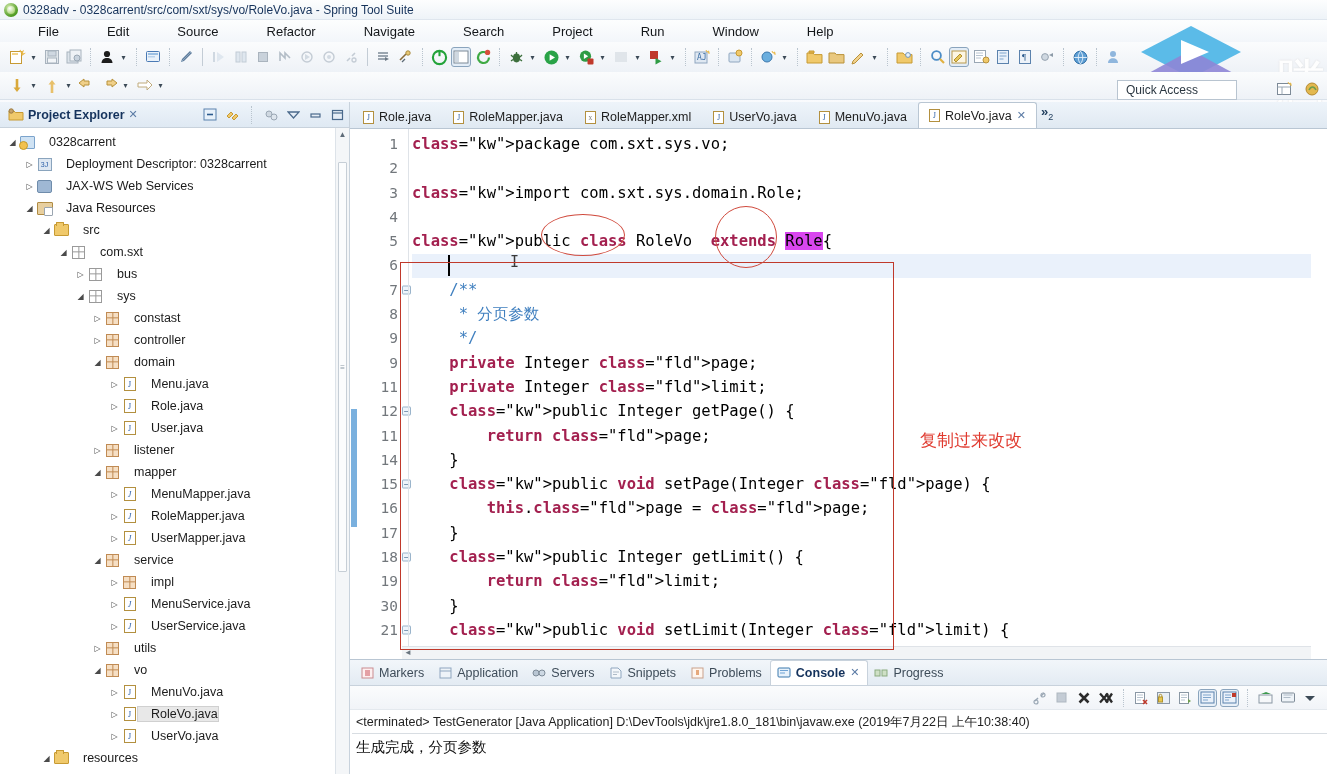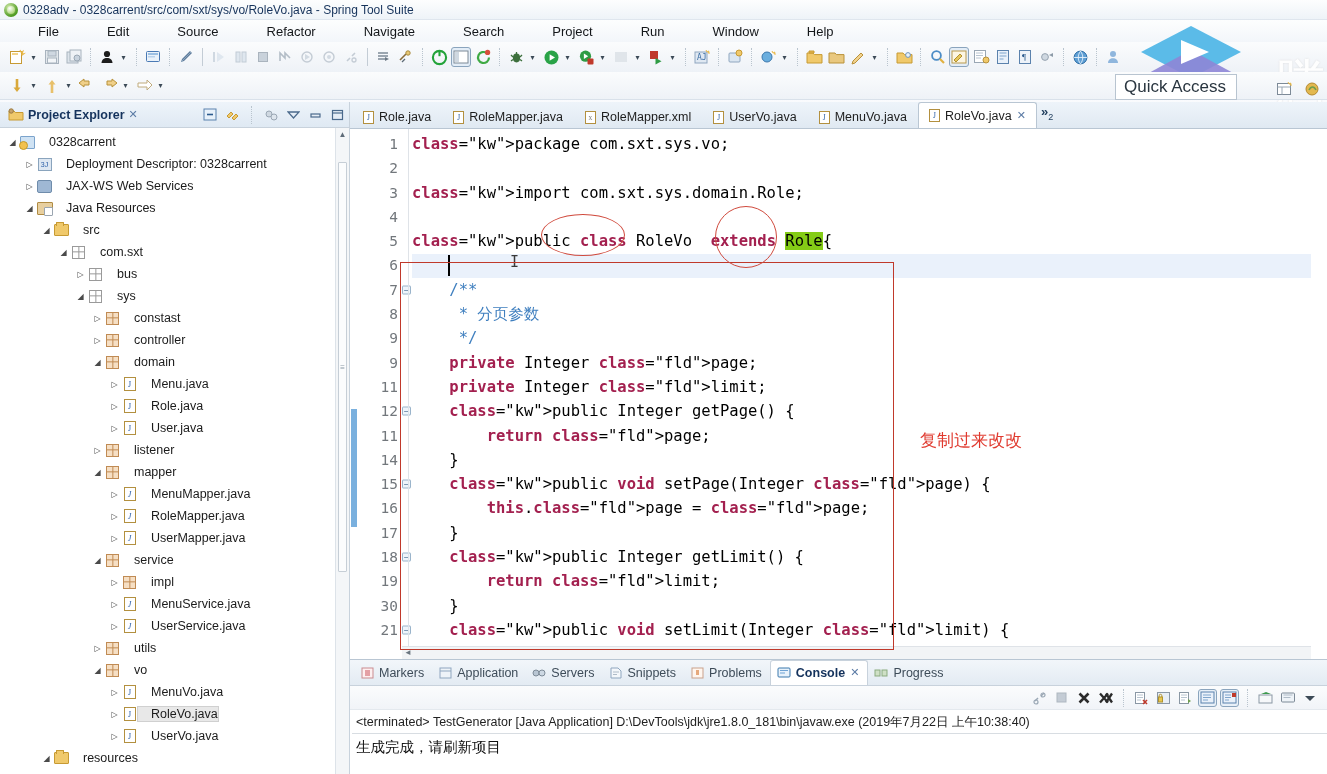--- a/index.html
+++ b/index.html
@@ -75,21 +75,21 @@
     width: 1px; height: 18px; margin: 0 5px;
     border-left: 1px dotted #b9c4ce;
   }
   .tb-sep.solid { border-left: 1px solid #c3ccd5; }
   .tb-framed { border:1px solid #8aa4bd; border-radius:3px; background:#e3edf7; }
 
   
   .quick-access {
     position: absolute; right: 90px; bottom: -1px;
     background: #fff; border: 1px solid #b8c4d0;
-    font-size: 17px; color: #2a3640;
+    font-size: 12px; color: #2a3640;
     padding: 2px 10px 2px 8px;
     min-width: 120px;
   }
   .perspbar {
     position:absolute; right:4px; bottom:0px;
     display:flex; align-items:center; gap:6px;
   }
 
   
   .wm-diamond {
@@ -235,21 +235,21 @@
   }
   .vsep { position:absolute; left:58px; top:0; bottom:0; width:1px; background:#dfe3e8; }
   .code {
     position:absolute; left:62px; top:3px; right:16px; bottom:0;
     font-family:"DejaVu Sans Mono", monospace;
     font-size:15.5px; color:#000; white-space:pre;
   }
   .code .ln { height:24.3px; line-height:24.3px; }
   .kw  { color:#a3204f; font-weight:bold; }
   .cm  { color:#3f7fbf; }
-  .hl  { background:#84cc16; }
+  .hl  { background:#d946ef; }
   .curline { position:absolute; left:62px; right:16px; height:24.3px; background:#eaf1fb; }
   .caret { position:absolute; width:2px; background:#000; }
   .mousecaret { position:absolute; color:#3a3a3a; font-size:15px; font-family:"DejaVu Sans Mono",monospace; }
 
   .hscroll {
     position:absolute; left:52px; right:16px; bottom:0; height:13px;
     background:#f2f4f6; border-top:1px solid #dfe3e8;
   }
   .hs-left { position:absolute;left:2px;top:1px;font-size:8px;color:#6b7680;}
   .vscroll-code {
@@ -1164,19 +1164,19 @@
           </span>
           <span class="ct">
             <svg width="12" height="10" viewBox="0 0 12 10">
                 <path d="M1 3l5 5 5-5z" fill="#3c4a57"></path>
               </svg>
           </span>
         </div>
 
         <div class="conbody">
           <div class="conhead">&lt;terminated&gt; TestGenerator [Java Application] D:\DevTools\jdk\jre1.8.0_181\bin\javaw.exe (2019年7月22日 上午10:38:40)</div>
-          <div class="conline">生成完成，请刷新项目</div>
+          <div class="conline">生成完成，分页参数</div>
         </div>
       </div>
 
     </div>
   </div>
 </div>
 
 </body></html>

